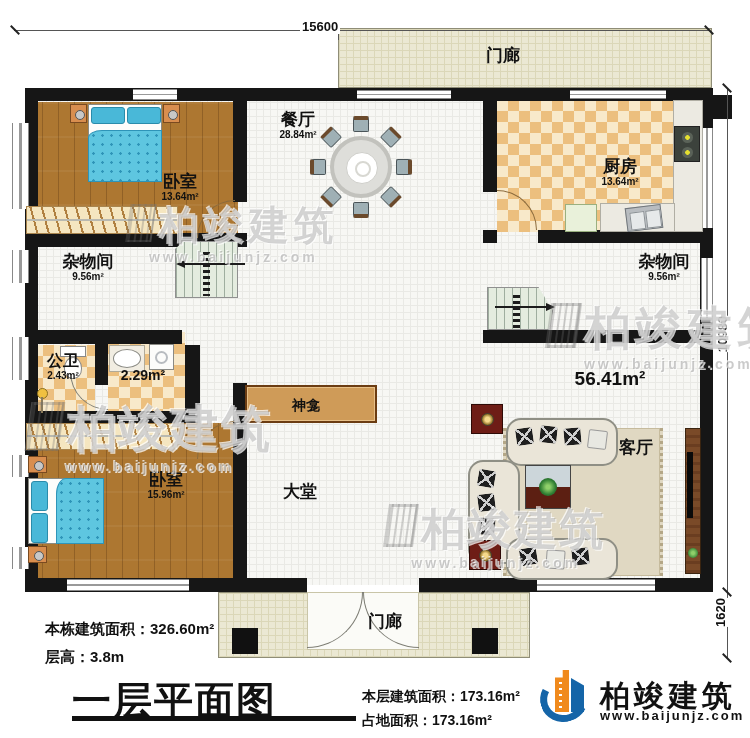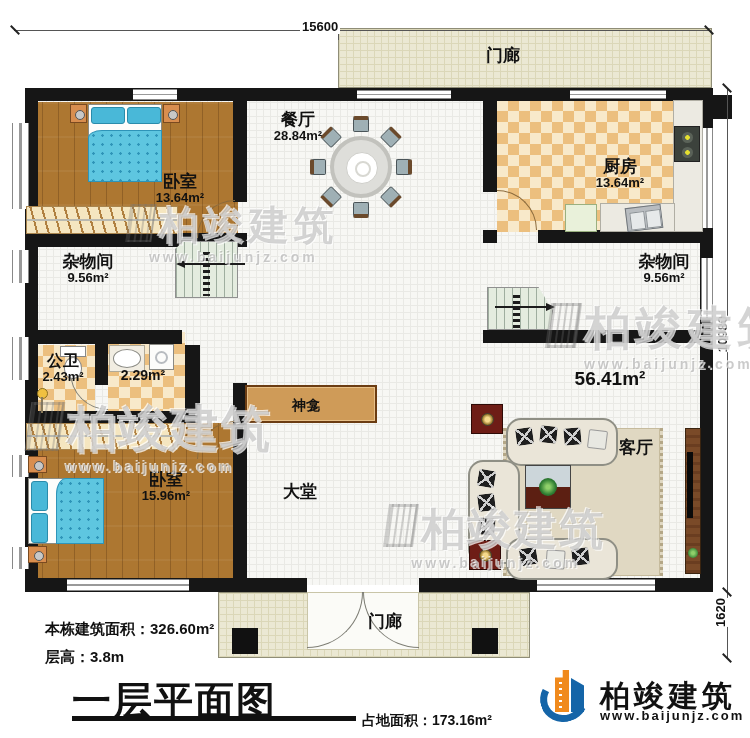--- a/index.html
+++ b/index.html
@@ -27,21 +27,21 @@
         border-left:1px solid #888;border-right:1px solid #888;box-sizing:border-box;}
   
   .arc{position:absolute;box-sizing:border-box;}
   .arc-tl{border-top:1.5px solid #8a6a3c;border-left:1.5px solid #8a6a3c;border-top-left-radius:100% 100%;}
   .arc-tr{border-top:1.5px solid #8a6a3c;border-right:1.5px solid #8a6a3c;border-top-right-radius:100% 100%;}
   .arc-bl{border-bottom:1.5px solid #7d7d74;border-left:1.5px solid #7d7d74;border-bottom-left-radius:100% 100%;}
   .arc-br{border-bottom:1.5px solid #7d7d74;border-right:1.5px solid #7d7d74;border-bottom-right-radius:100% 100%;}
   
   .lbl{position:absolute;font-weight:bold;text-align:center;line-height:1.12;white-space:nowrap;}
   .lbl .nm{display:block;font-size:17px;}
-  .lbl .ar{display:block;font-size:13px;}
+  .lbl .ar{display:block;font-size:10px;}
   .big{font-size:21px;font-weight:bold;}
   
   .stairs{position:absolute;background-color:#e4ecdf;border:1px solid #909090;box-sizing:border-box;
           background-image:repeating-linear-gradient(90deg,#9fae9f 0 1px,transparent 1px 8px);}
   .stairdots{position:absolute;width:7px;background-image:repeating-linear-gradient(#1c1c1c 0 3px,transparent 3px 6px);}
   .arrowline{position:absolute;height:2px;background:#1c1c1c;}
   .arrowhead{position:absolute;width:0;height:0;border-top:4px solid transparent;border-bottom:4px solid transparent;}
   .ah-l{border-right:9px solid #1c1c1c;}
   .ah-r{border-left:9px solid #1c1c1c;}
   
@@ -306,20 +306,21 @@
     <span class="wmg"></span><span class="t" style="letter-spacing:2px;">柏竣建筑</span>
     <span class="u">www.baijunjz.com</span>
   </div>
 
   <div class="note" style="left:45px;top:620px;">本栋建筑面积：326.60m²</div>
   <div class="note" style="left:45px;top:648px;">层高：3.8m</div>
 
   <div class="title" style="left:72px;top:674px;">一层平面图</div>
   <div class="abs" style="left:72px;top:716px;width:284px;height:5px;background:#111;"></div>
 
+  <div class="note" style="left:362px;top:688px;font-size:14px;">本层建筑面积：173.16m²</div>
   <div class="note" style="left:362px;top:712px;font-size:14px;">占地面积：173.16m²</div>
 
   <div class="abs" style="left:538px;top:666px;width:60px;height:64px;">
     <div class="abs" style="left:2px;top:10px;width:48px;height:46px;border:7px solid transparent;border-bottom-color:#1565a8;border-left-color:#1565a8;border-radius:50%;transform:rotate(-18deg);box-sizing:border-box;"></div>
     <div class="abs" style="left:17px;top:4px;width:14px;height:42px;background:#f08a1d;clip-path:polygon(0 18%,55% 18%,55% 0,100% 0,100% 100%,0 100%);background-image:repeating-linear-gradient(#fff 0 2px,transparent 2px 6px);background-size:3px 100%;background-repeat:no-repeat;background-position:4px 12px;"></div>
     <div class="abs" style="left:33px;top:12px;width:13px;height:34px;background:#1565a8;clip-path:polygon(0 0,100% 22%,100% 100%,0 100%);"></div>
   </div>
   <div class="logo-cn" style="left:600px;top:676px;">柏竣建筑</div>
   <div class="logo-web" style="left:600px;top:708px;">www.baijunjz.com</div>
 

